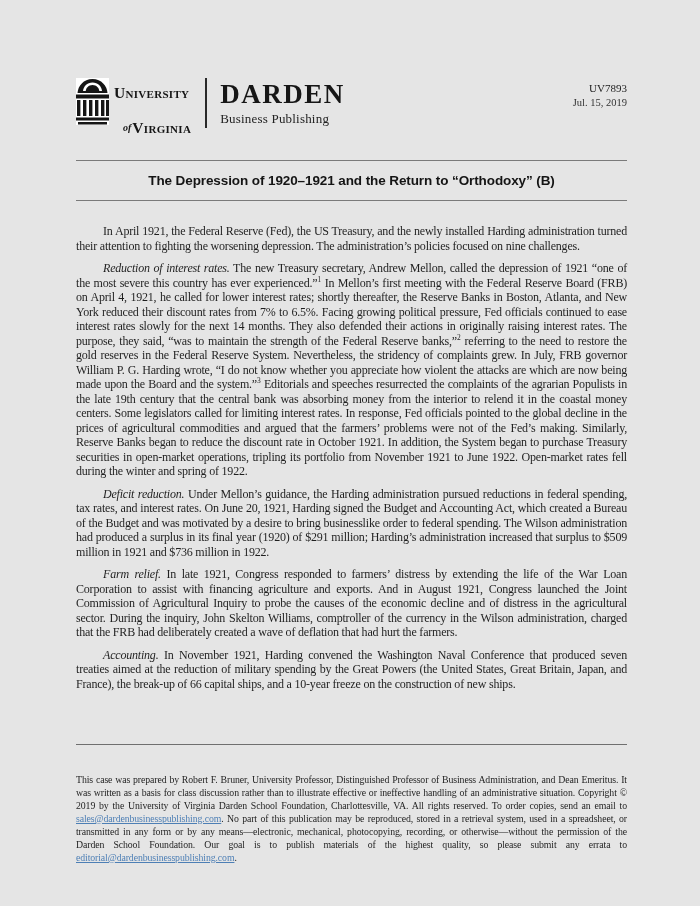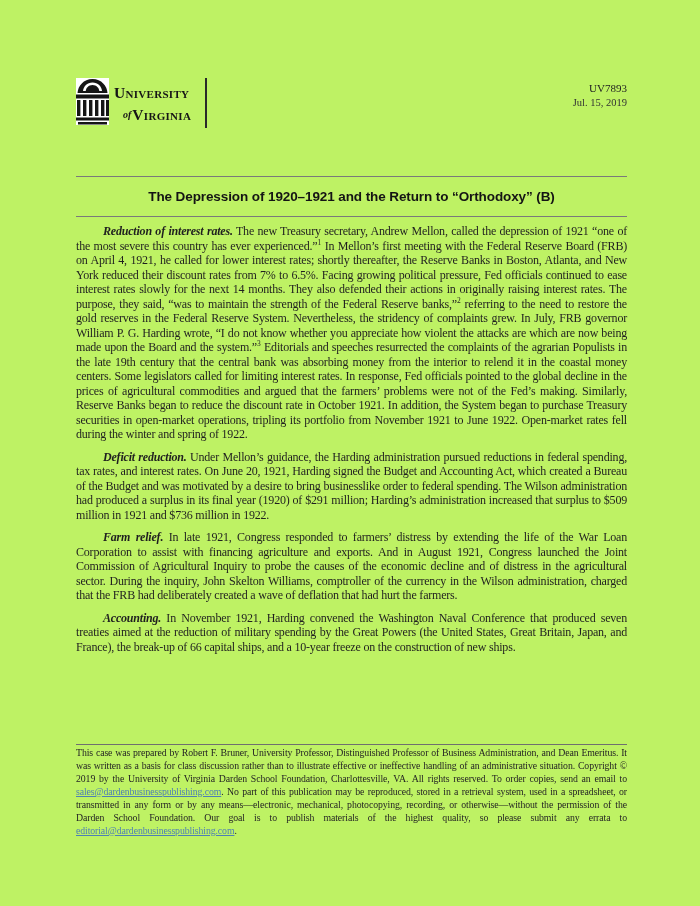--- a/index.html
+++ b/index.html
@@ -1,57 +1,57 @@
 <!DOCTYPE html>
 <html><head>
 <meta charset="utf-8">
 <style>
   html,body{margin:0;padding:0;background:#ffffff;}
   .page{
-    position:relative;width:700px;height:906px;background:#bef264;
+    position:relative;width:700px;height:906px;background:#e5e5e5;
     font-family:"Liberation Serif", serif;color:#1f1f1f;overflow:hidden;
   }
   
   .masthead{position:absolute;left:76px;top:78px;width:551px;display:flex;align-items:flex-start;}
   .rotunda{width:33px;height:47px;display:block;flex:0 0 auto;}
   .uva-wordmark{margin-left:5px;padding-top:7px;line-height:1;white-space:nowrap;}
   .uva-line{font-variant:small-caps;font-weight:700;font-size:15.5px;letter-spacing:0.3px;color:#161616;}
-  .uva-line2{margin-top:6px;margin-left:9px;}
+  .uva-line2{margin-top:19px;margin-left:9px;}
   .uva-of{font-variant:normal;font-style:italic;font-weight:600;font-size:10px;letter-spacing:0;position:relative;top:-2px;margin-right:1px;}
   .brand-divider{width:2px;background:#2a2a2a;height:50px;margin:0 13px 0 14px;flex:0 0 auto;}
   .publisher{padding-top:3px;line-height:1;}
   .publisher-name{font-size:27px;font-weight:700;letter-spacing:1.5px;color:#161616;}
   .publisher-sub{font-size:13px;margin-top:4px;letter-spacing:0.2px;color:#222;}
   .doc-meta{margin-left:auto;text-align:right;padding-top:4px;line-height:1.25;}
   .doc-number{font-size:11px;color:#222;}
   .doc-date{font-size:10.5px;color:#333;}
   
   .title-block{
-    position:absolute;left:76px;top:176px;width:551px;height:39px;
+    position:absolute;left:76px;top:160px;width:551px;height:39px;
     border-top:1px solid #7a7a7a;border-bottom:1px solid #7a7a7a;
     display:flex;align-items:center;justify-content:center;
   }
   .case-title{
     margin:0;font-family:"Liberation Sans", sans-serif;font-weight:700;
     font-size:13.5px;letter-spacing:-0.1px;color:#141414;text-align:center;
   }
   
   .body-text{
     position:absolute;left:76px;top:224px;width:551px;
     font-size:12px;line-height:14.5px;letter-spacing:-0.2px;
     text-align:justify;color:#1f1f1f;
   }
   .body-text p{margin:0 0 8px 0;text-indent:27px;}
-  .lead{font-style:italic;font-weight:bold;}
+  .lead{font-style:italic;}
   .em{}
   sup.fn{font-size:7.5px;line-height:0;vertical-align:super;letter-spacing:0;}
   
   .case-footer{
     position:absolute;left:76px;top:744px;width:551px;
-    border-top:1px solid #6f6f6f;padding-top:1px;
+    border-top:1px solid #6f6f6f;padding-top:28px;
     font-size:9.8px;line-height:13px;letter-spacing:-0.1px;
     text-align:justify;color:#242424;
   }
   .email-link{color:#4d7fb5;text-decoration:underline;cursor:pointer;}
 </style>
 </head>
 <body>
 
 <div class="page">
 
@@ -69,31 +69,36 @@
       <rect x="25" y="22" width="3.4" height="16" fill="#151515"></rect>
       <rect x="30" y="22" width="3" height="16" fill="#151515"></rect>
       <rect x="0" y="39.5" width="33" height="3" fill="#151515"></rect>
       <rect x="2" y="44" width="29" height="2.5" fill="#151515"></rect>
     </svg>
     <div class="uva-wordmark">
       <div class="uva-line">University</div>
       <div class="uva-line uva-line2"><span class="uva-of">of</span><span>Virginia</span></div>
     </div>
     <div class="brand-divider"></div>
+    <div class="publisher">
+      <div class="publisher-name">DARDEN</div>
+      <div class="publisher-sub">Business Publishing</div>
+    </div>
     <div class="doc-meta">
       <div class="doc-number">UV7893</div>
       <div class="doc-date">Jul. 15, 2019</div>
     </div>
   </header>
 
   <div class="title-block">
     <h1 class="case-title">The Depression of 1920–1921 and the Return to “Orthodoxy” (B)</h1>
   </div>
 
   <main class="body-text">
+    <p><span>In April 1921, the Federal Reserve (Fed), the US Treasury, and the newly installed Harding administration turned their attention to fighting the worsening depression. The administration’s policies focused on nine challenges.</span></p>
 
     <p><span class="lead">Reduction of interest rates.</span><span> The new Treasury secretary, Andrew Mellon, called the depression of 1921 “one of the most severe this country has ever experienced.”</span><sup class="fn">1</sup><span> In Mellon’s first meeting with the Federal Reserve Board (FRB) on April 4, 1921, he called for lower interest rates; shortly thereafter, the Reserve Banks in Boston, Atlanta, and New York reduced their discount rates from 7% to 6.5%. Facing growing political pressure, Fed officials continued to ease interest rates slowly for the next 14 months. They also defended their actions in originally raising interest rates. The purpose, they said, “was to maintain the strength of the Federal Reserve banks,”</span><sup class="fn">2</sup><span> referring to the need to restore the gold reserves in the Federal Reserve System. Nevertheless, the stridency of complaints grew. In July, FRB governor William P. G. Harding wrote, “I do not know whether you appreciate how violent the attacks are which are now being made upon the Board and the system.”</span><sup class="fn">3</sup><span> Editorials and speeches resurrected the complaints of the agrarian Populists in the late 19th century that the central bank was absorbing money from the interior to relend it in the coastal money centers. Some legislators called for limiting interest rates. In response, Fed officials pointed to the </span><span class="em">global</span><span> decline in the prices of agricultural commodities and argued that the farmers’ problems were not of the Fed’s making. Similarly, Reserve Banks began to reduce the discount rate in October 1921. In addition, the System began to purchase Treasury securities in open-market operations, tripling its portfolio from November 1921 to June 1922. Open-market rates fell during the winter and spring of 1922.</span></p>
 
     <p><span class="lead">Deficit reduction.</span><span> Under Mellon’s guidance, the Harding administration pursued reductions in federal spending, tax rates, and interest rates. On June 20, 1921, Harding signed the Budget and Accounting Act, which created a Bureau of the Budget and was motivated by a desire to bring businesslike order to federal spending. The Wilson administration had produced a surplus in its final year (1920) of $291 million; Harding’s administration increased that surplus to $509 million in 1921 and $736 million in 1922.</span></p>
 
     <p><span class="lead">Farm relief.</span><span> In late 1921, Congress responded to farmers’ distress by extending the life of the War Loan Corporation to assist with financing agriculture and exports. And in August 1921, Congress launched the Joint Commission of Agricultural Inquiry to probe the causes of the economic decline and of distress in the agricultural sector. During the inquiry, John Skelton Williams, comptroller of the currency in the Wilson administration, charged that the FRB had deliberately created a wave of deflation that had hurt the farmers.</span></p>
 
     <p><span class="lead">Accounting.</span><span> In November 1921, Harding convened the Washington Naval Conference that produced seven treaties aimed at the reduction of military spending by the Great Powers (the United States, Great Britain, Japan, and France), the break-up of 66 capital ships, and a 10-year freeze on the construction of new ships.</span></p>
   </main>
 

